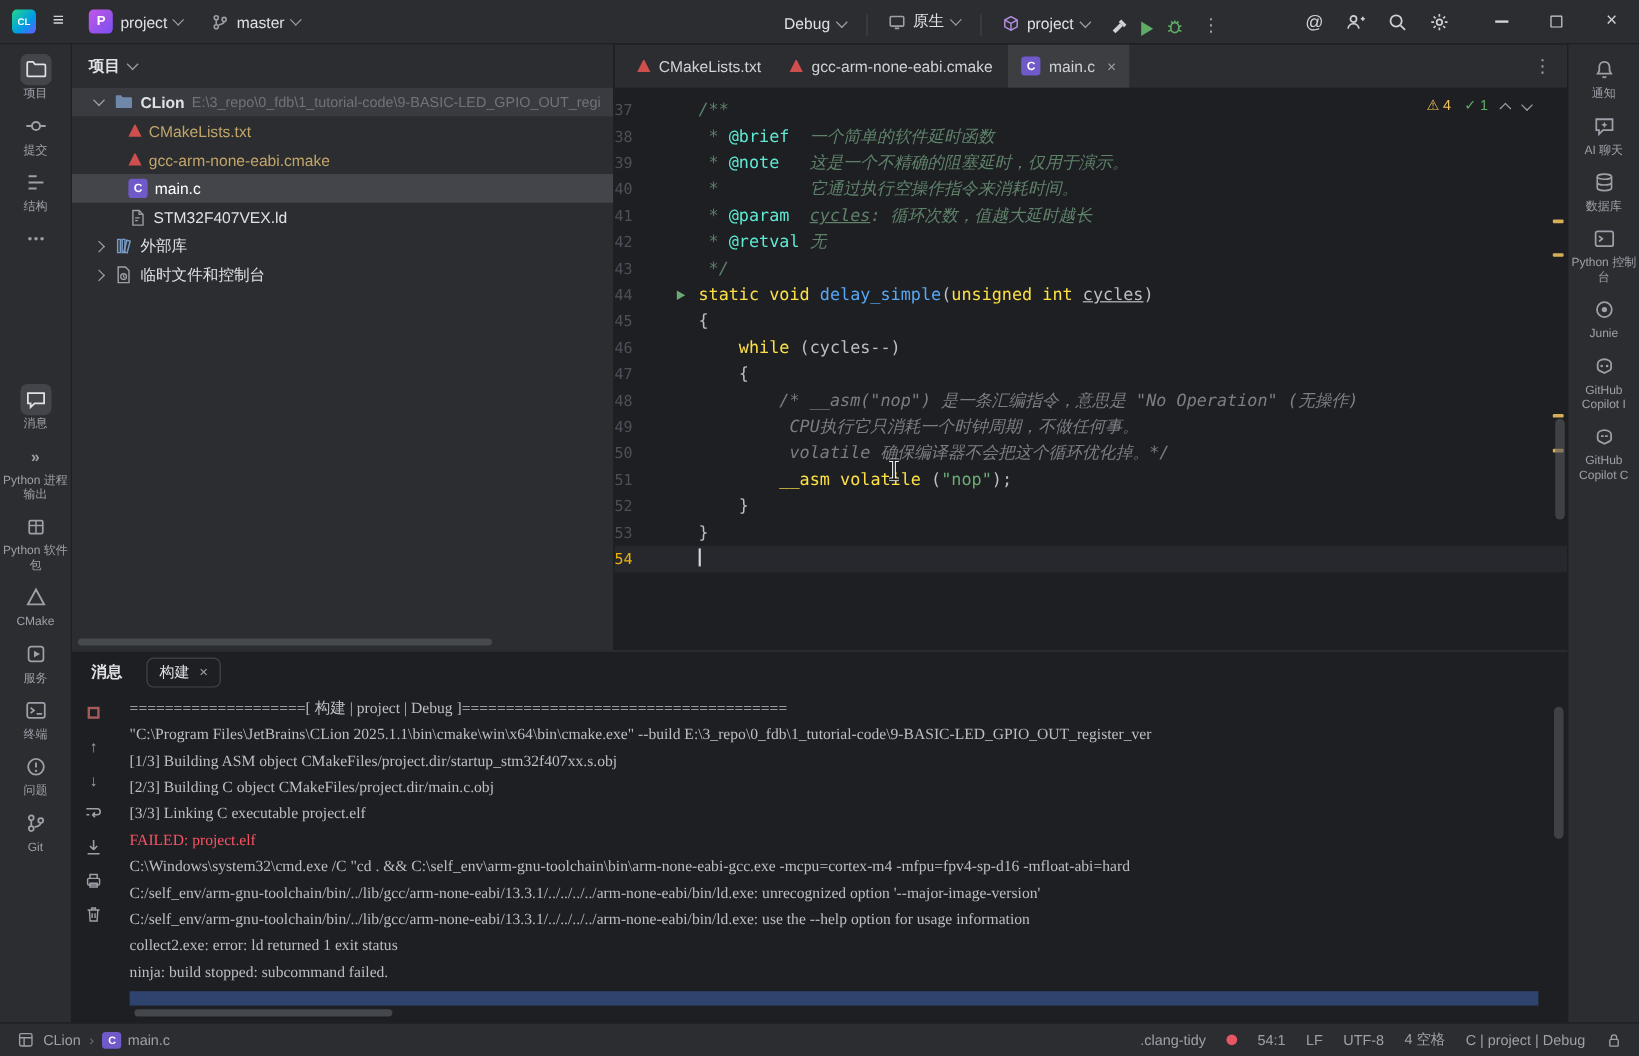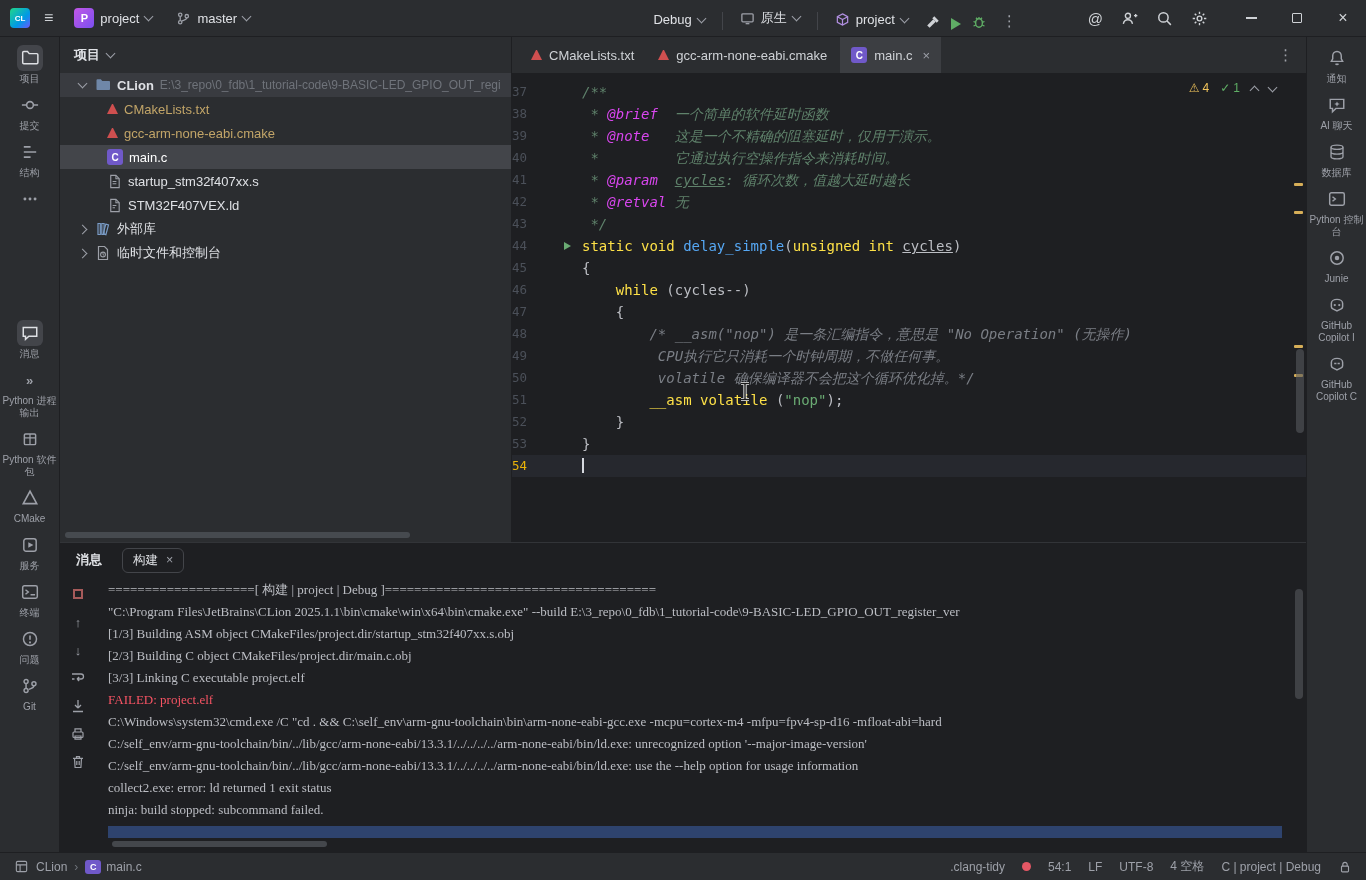--- a/index.html
+++ b/index.html
@@ -73,21 +73,21 @@
   .tabbar .kebab{margin-left:auto}
   .codewrap{flex:1;position:relative;padding-top:7px;font-family:"DejaVu Sans Mono",monospace;font-size:14px;line-height:22px;overflow:hidden}
   .cl{display:flex;height:22px;white-space:pre}
   .cl.cur{background:#26282e}
   .ln{flex:0 0 46px;width:46px;text-align:left;padding-right:6px;color:#4b5059;font-size:12.5px}
   .cl.cur .ln{color:#eab308}
   .gm{flex:0 0 24px;width:24px;position:relative}
   .gm.on::after{content:"";position:absolute;left:6px;top:7px;width:0;height:0;border-top:4px solid transparent;border-bottom:4px solid transparent;border-left:7px solid #6aab73}
   .lc{flex:1;overflow:hidden}
   .doc{color:#5f826b;font-style:italic}
-  .tag{color:#d946ef;font-style:italic}
+  .tag{color:#5eead4;}
   .docu{color:#5f826b;font-style:italic;text-decoration:underline}
   .k{color:#fde047}
   .fn{color:#56a8f5}
   .p{color:#bcbec4}
   .pu{color:#bcbec4;text-decoration:underline}
   .cmt{color:#7a7e85;font-style:italic}
   .str{color:#6aab73}
   .caret{display:inline-block;width:2px;height:15px;background:#d5d8de;vertical-align:-2px}
   .inspect{position:absolute;top:44px;right:30px;display:flex;align-items:center;gap:11px;font-size:12px;color:#9da0a8;cursor:pointer}
   .insp-warn{color:#f2c55c;display:flex;gap:3px;align-items:center}
@@ -341,27 +341,20 @@
               <span class="cmake-tri"></span>
               <span class="tlabel gold">CMakeLists.txt</span>
             </div>
             <div class="trow child nochev">
               <span class="cmake-tri"></span>
               <span class="tlabel gold">gcc-arm-none-eabi.cmake</span>
             </div>
             <div class="trow child nochev sel">
               <span class="cfile">C</span>
               <span class="tlabel white">main.c</span>
-            </div>
-            <div class="trow child nochev">
-              <svg width="15" height="15" viewBox="0 0 16 16">
-                  <path d="M4 1.5h5.5L13 5v9.5H4z" fill="none" stroke="#9da0a8" stroke-width="1.2"></path>
-                  <path d="M9.5 1.5V5H13M6 8h4M6 10.5h4" stroke="#9da0a8" stroke-width="1.1" fill="none"></path>
-                </svg>
-              <span class="tlabel">startup_stm32f407xx.s</span>
             </div>
             <div class="trow child nochev">
               <svg width="15" height="15" viewBox="0 0 16 16">
                   <path d="M4 1.5h5.5L13 5v9.5H4z" fill="none" stroke="#9da0a8" stroke-width="1.2"></path>
                   <path d="M9.5 1.5V5H13M6 8h4M6 10.5h2.5" stroke="#9da0a8" stroke-width="1.1" fill="none"></path>
                 </svg>
               <span class="tlabel">STM32F407VEX.ld</span>
             </div>
             <div class="trow">
               <span class="chevbox">

